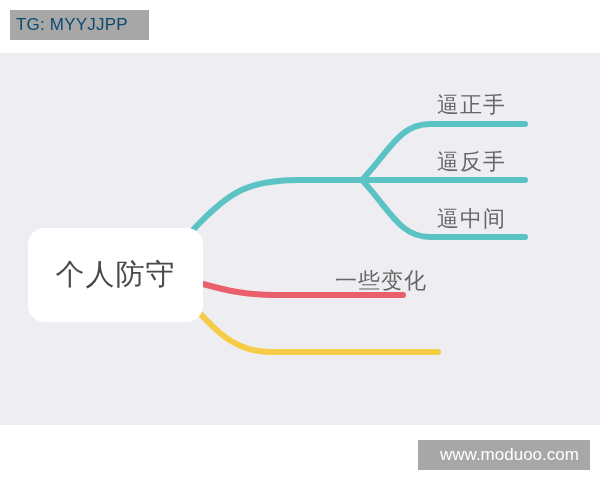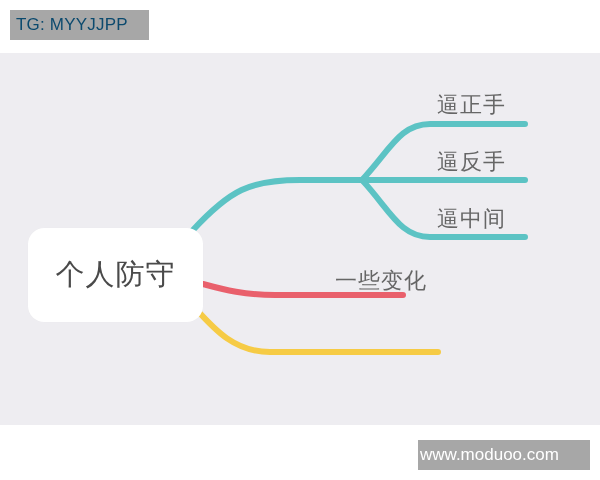--- a/index.html
+++ b/index.html
@@ -43,21 +43,21 @@
       position: absolute;
       left: 418px;
       top: 440px;
       width: 172px;
       height: 30px;
       background: #a7a7a7;
       color: #ffffff;
       font-family: "Liberation Sans", sans-serif;
       font-size: 17px;
       line-height: 30px;
-      padding-left: 2px;
+      padding-left: 22px;
       box-sizing: border-box;
     }
     svg.links {
       position: absolute;
       left: 0;
       top: 0;
       width: 600px;
       height: 480px;
     }
     .root-node {

